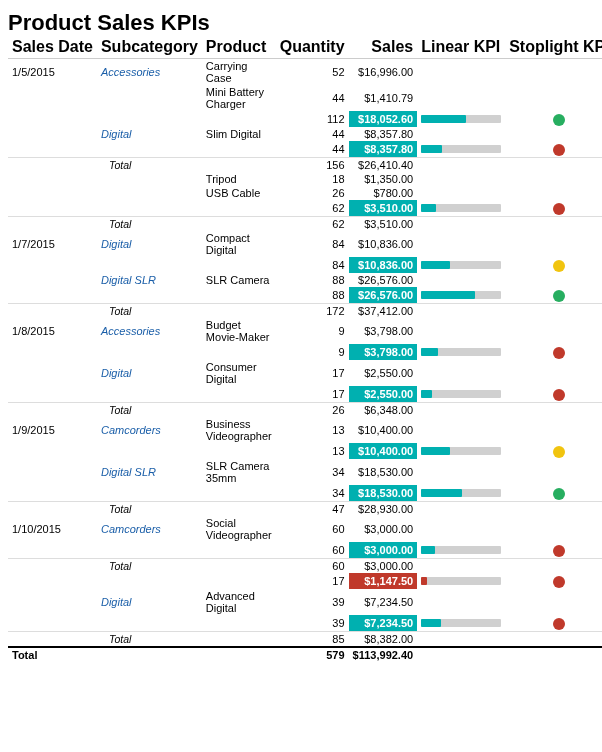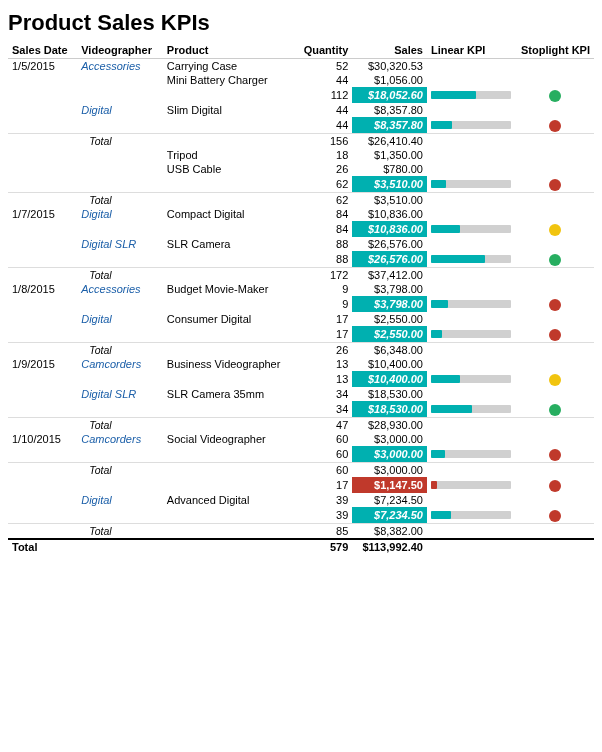--- a/index.html
+++ b/index.html
@@ -8,30 +8,30 @@
       font-size: 11px;
       background: #fff;
       width: 602px;
       min-height: 752px;
       padding: 10px 8px;
     }
     h1 {
       font-size: 22px;
       font-weight: bold;
       color: #000;
-      margin-bottom: 6px;
+      margin-bottom: 0;
     }
     table {
       width: 100%;
       border-collapse: collapse;
     }
     thead th {
       text-align: left;
       font-weight: bold;
-      font-size: 11px;
+      font-size: 16px;
       padding: 2px 4px;
       border-bottom: 1px solid #ccc;
       white-space: nowrap;
       margin-top: 12px;
     }
     th.right, td.right { text-align: right; }
     td {
       padding: 1px 4px;
       font-size: 11px;
       vertical-align: middle;
@@ -60,21 +60,21 @@
       height: 8px;
       position: relative;
       width: 80px;
       border-radius: 1px;
     }
     .bar-fill {
       position: absolute;
       left: 0; top: 0; bottom: 0;
       border-radius: 1px;
     }
-    td.highlighted-teal { background: #00b0b0; color: #fff; font-size: 11px; font-weight: bold; font-style: italic; }
+    td.highlighted-teal { background: #00b0b0; color: #fff; font-size: 11px; font-weight: bold; }
 
     
     .stoplight-cell { width: 60px; text-align: center; }
     .circle {
       display: inline-block;
       width: 12px;
       height: 12px;
       border-radius: 50%;
       vertical-align: middle;
     }
@@ -91,44 +91,44 @@
   </style>
 </head>
 <body>
 
 <h1>Product Sales KPIs</h1>
 
 <table>
   <thead>
     <tr>
       <th>Sales Date</th>
-      <th>Videographer</th>
+      <th>Subcategory</th>
       <th>Product</th>
       <th class="right">Quantity</th>
       <th class="right">Sales</th>
       <th>Linear KPI</th>
       <th>Stoplight KPI</th>
     </tr>
   </thead>
   <tbody id="table-body">
   <tr class="data-row">
     <td class="sales-date">1/5/2015</td>
     <td class="subcategory">Accessories</td>
     <td>Carrying Case</td>
     <td class="right">52</td>
-    <td class="right">$30,320.53</td>
+    <td class="right">$16,996.00</td>
     <td></td>
     <td></td>
   </tr>
       <tr class="data-row">
     <td class="sales-date"></td>
     <td class=""></td>
     <td>Mini Battery Charger</td>
     <td class="right">44</td>
-    <td class="right">$1,056.00</td>
+    <td class="right">$1,410.79</td>
     <td></td>
     <td></td>
   </tr>
       <tr class="agg-row">
       <td></td>
       <td></td>
       <td></td>
       <td class="right">112</td>
       <td class="right highlighted-teal">$18,052.60</td>
       <td class="bar-cell">

